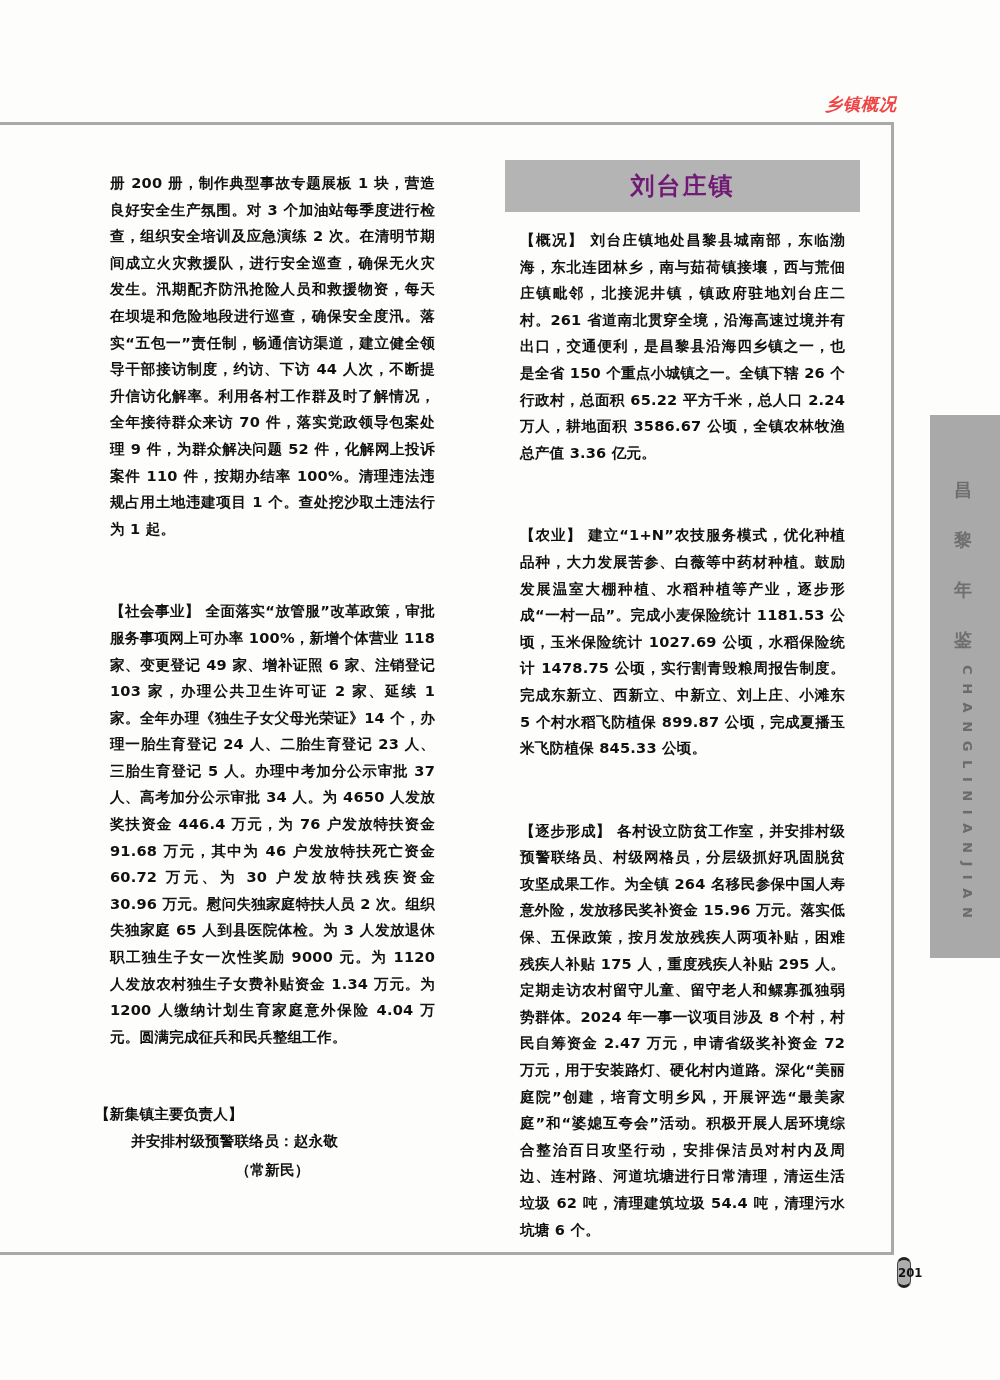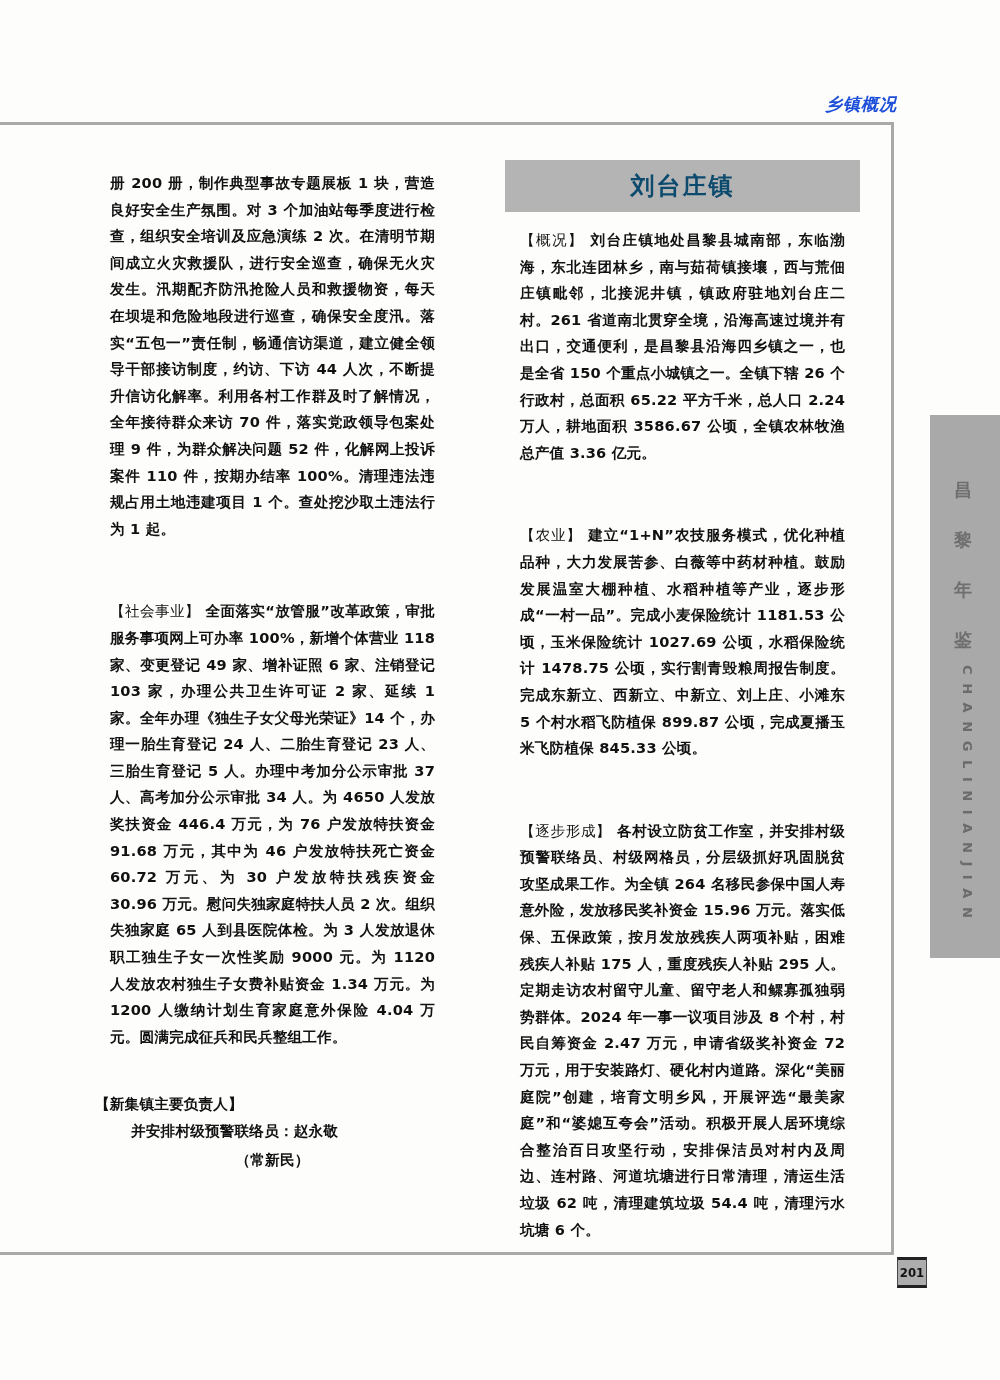--- a/index.html
+++ b/index.html
@@ -5,65 +5,65 @@
   html, body { margin:0; padding:0; }
   body {
     width:1000px; height:1380px; position:relative; overflow:hidden;
     background:#fdfdfc;
     font-family:"DejaVu Sans", sans-serif;
     color:#111;
   }
   .running-head {
     position:absolute; right:103px; top:93px;
     font-family:"DejaVu Serif", serif; font-weight:bold; font-style:italic;
-    font-size:17px; letter-spacing:1px; color:#1d4ed8;
+    font-size:17px; letter-spacing:1px; color:#ef4444;
   }
   .frame {
     position:absolute; left:0; top:122px; width:894px; height:1133px;
     border-top:3px solid #a9a9a9; border-right:3px solid #a9a9a9; border-bottom:3px solid #a9a9a9;
     box-sizing:border-box;
   }
   .col {
     position:absolute; font-size:14.6px; line-height:26.6px; font-weight:bold;
     text-align:justify; letter-spacing:0.2px;
   }
   .col-left { left:95px; top:155px; width:355px; }
   .col-right { left:505px; top:160px; width:355px; }
   .para { margin:15px; }
   .gap { height:26px; }
-  .head { font-weight:normal; }
+  .head { font-weight:bold; }
   .town-title {
     height:52px; background:#b4b4b4; text-align:center;
-    font-size:24px; line-height:52px; font-weight:bold; color:#0c4a6e;
+    font-size:24px; line-height:52px; font-weight:bold; color:#701a75;
     letter-spacing:2px; margin-bottom:8px;
   }
-  .leaders-title { margin-top:0; }
+  .leaders-title { margin-top:10px; }
   .leader-line { padding-left:36px; white-space:nowrap; }
   .leader-line.indent2 { padding-left:210px; }
   .signature { text-align:center; padding-right:0; margin-top:2px; }
   .side-tab {
     position:absolute; left:930px; top:415px; width:70px; height:543px;
     background:#a9a9a9;
   }
   .side-cn {
     position:absolute; left:21px; top:50px; width:24px;
     font-family:"DejaVu Serif", serif; font-weight:bold; font-size:18px; color:#6f6f6f;
     line-height:50px; text-align:center;
   }
   .side-en {
     position:absolute; left:21px; top:250px; width:24px;
     font-weight:bold; font-size:13px; color:#6b6b6b; text-align:center;
     writing-mode:vertical-rl; letter-spacing:8.6px;
   }
   .page-num {
-    position:absolute; left:897px; top:1257px; width:30px; height:31px;
+    position:absolute; left:897px; top:1257px; width:14px; height:31px;
     background:#adadad; border-top:3px solid #222; border-bottom:3px solid #222;
     border-left:1px solid #444; border-right:1px solid #444;
     box-sizing:border-box; text-align:center; font-weight:bold; font-size:13px; line-height:25px;
-    font-family:"DejaVu Sans Condensed","DejaVu Sans", sans-serif; color:#111;
+    font-family:"DejaVu Sans Condensed","DejaVu Sans", sans-serif; color:#111;border-radius:10px;
   }
 </style>
 </head>
 <body>
 
 <div class="running-head">乡镇概况</div>
 
 <div class="frame"></div>
 
 <div class="col col-left">

